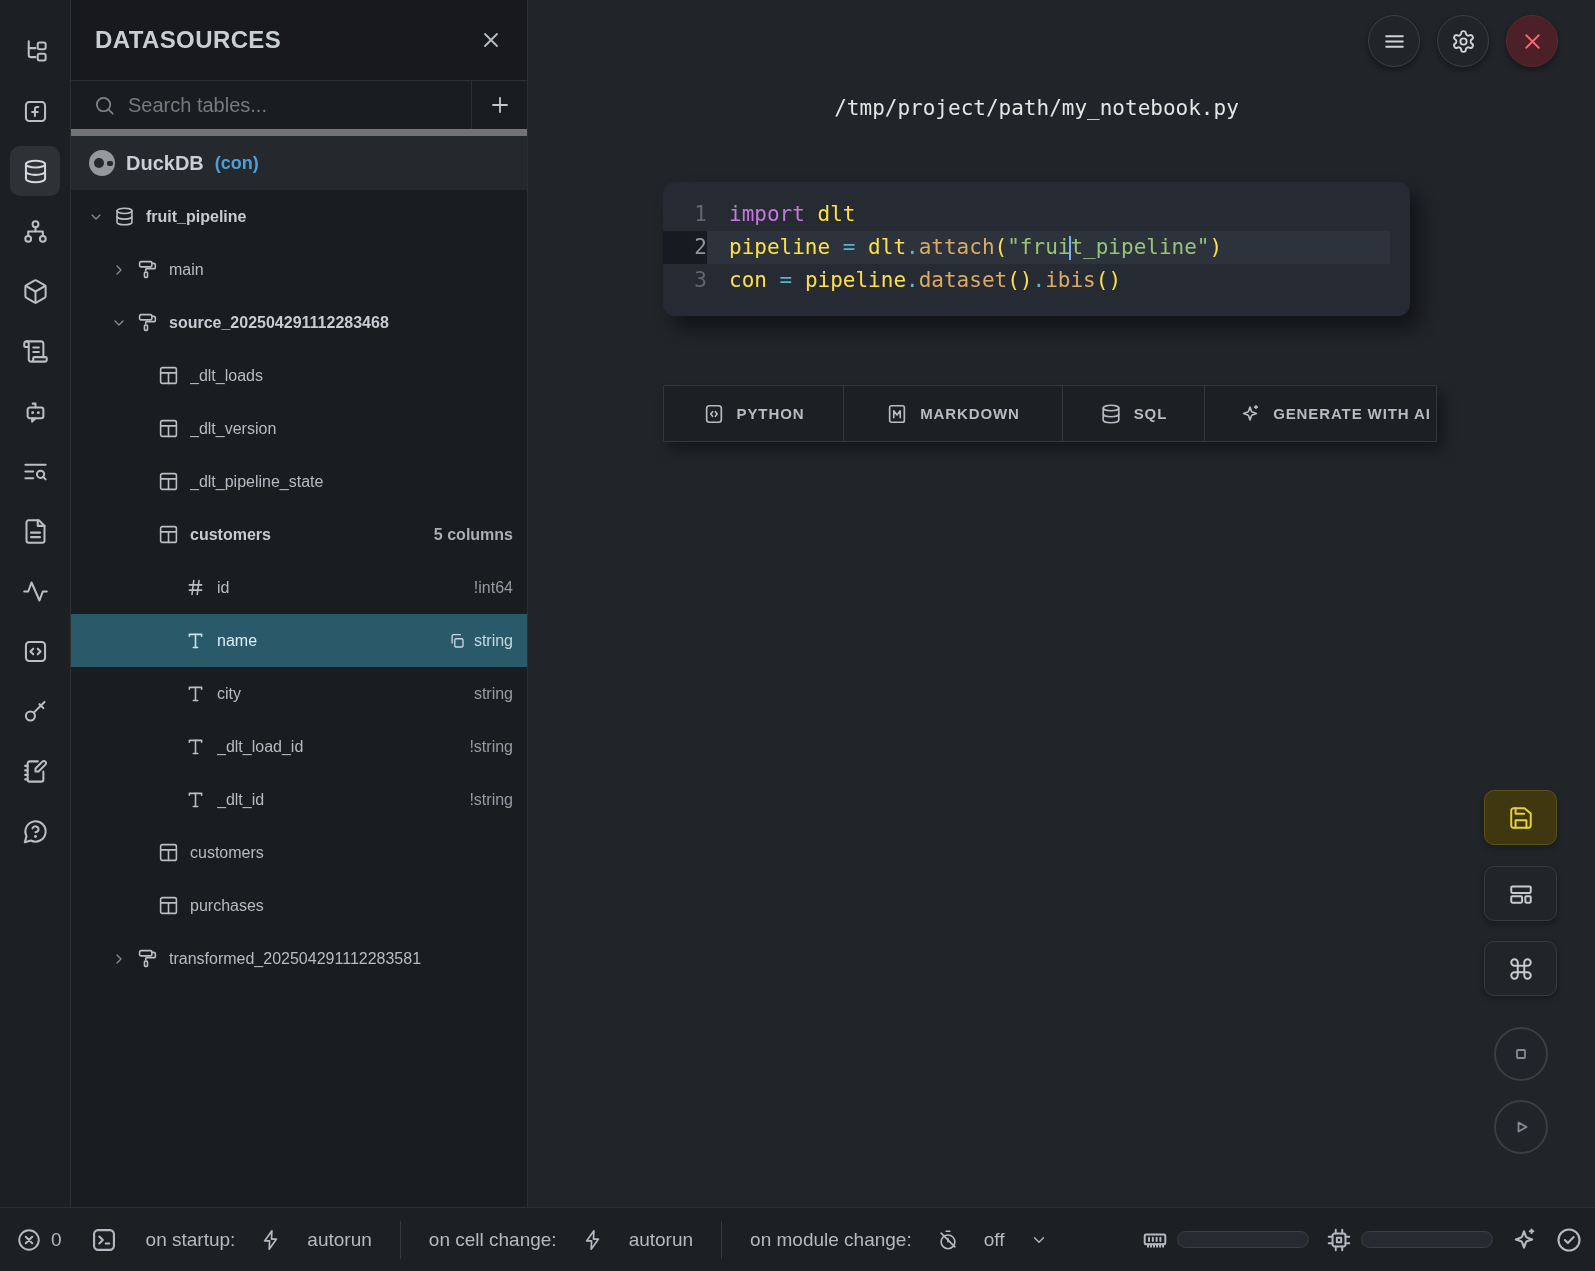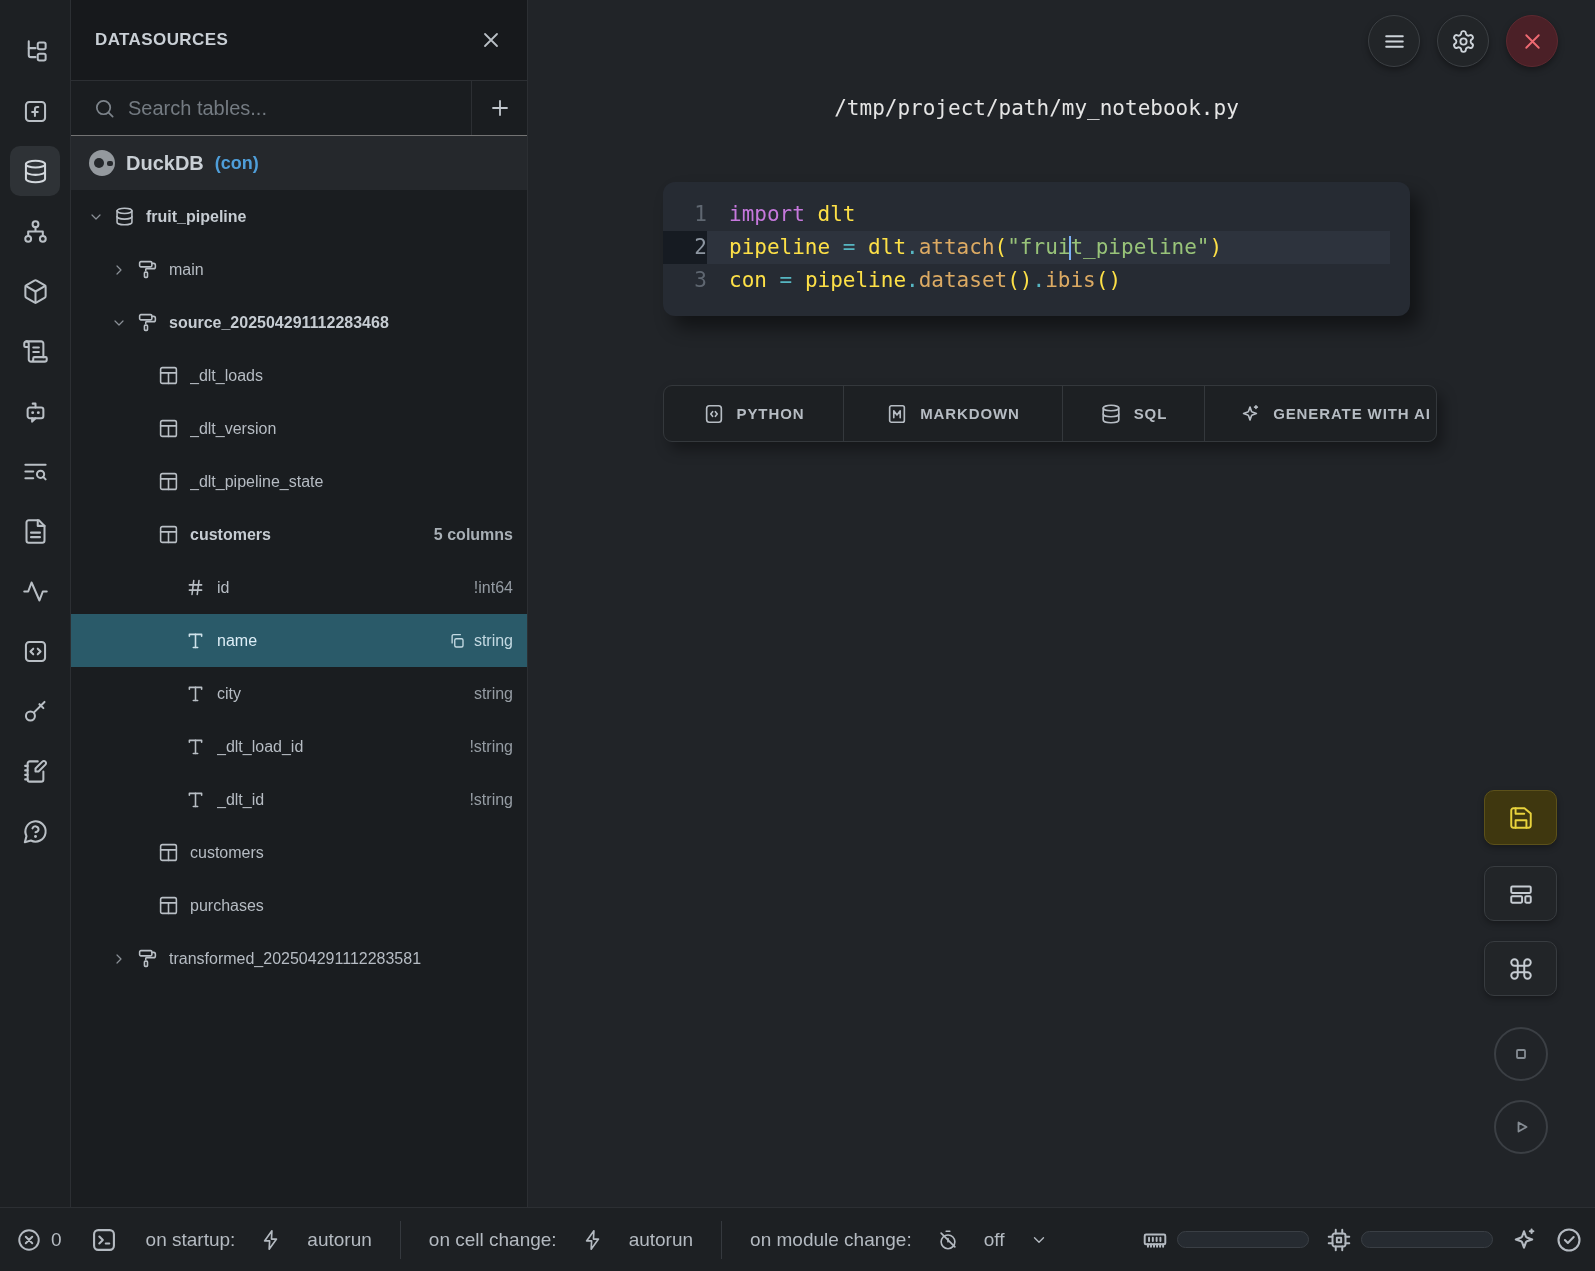--- a/index.html
+++ b/index.html
@@ -16,25 +16,25 @@
   .rail-btn { width:50px; height:50px; border:none; background:transparent; color:#b9bfc5;
               display:flex; align-items:center; justify-content:center; border-radius:10px; cursor:pointer; }
   .rail-btn.active { background:#2e3236; color:#d3d8dd; }
   .rail-btn svg { width:27px; height:27px; }
 
   
   .panel { position:absolute; left:71px; top:0; width:457px; bottom:64px; background:#1a1d20;
            border-right:1px solid #2c2f33; overflow:hidden; }
   .panel-header { height:81px; background:#17191c; border-bottom:1px solid #2c2f33;
                   display:flex; align-items:center; padding:0 24px; }
-  .panel-title { font-size:17px; font-weight:bold; letter-spacing:.4px; color:#c9cfd5; }
+  .panel-title { font-size:24px; font-weight:bold; letter-spacing:.4px; color:#c9cfd5; }
   .panel-close { margin-left:auto; background:none; border:none; color:#b9bfc5; cursor:pointer; }
   .panel-close svg { width:24px; height:24px; }
 
-  .search-row { height:55px; border-bottom:1px solid #737373; display:flex; align-items:center; }
+  .search-row { height:55px; border-bottom:7px solid #737373; display:flex; align-items:center; }
   .search-icon { color:#7d848b; margin:0 12px 0 22px; }
   .search-icon svg { width:23px; height:23px; }
   .search-input { flex:1; background:transparent; border:none; outline:none; color:#c9cfd5;
                   font-size:20px; font-family:"Liberation Sans", sans-serif; min-width:0; }
   .search-input::placeholder { color:#747b82; }
   .add-btn { width:56px; height:100%; border:none; border-left:1px solid #2c2f33; background:transparent;
              color:#c2c8ce; display:flex; align-items:center; justify-content:center; cursor:pointer; }
   .add-btn svg { width:24px; height:24px; }
 
   .conn-row { height:54px; background:#25282c; display:flex; align-items:center; padding:0 18px; gap:11px; }
@@ -84,21 +84,21 @@
   .cline { display:flex; height:33px; line-height:33px; white-space:pre; }
   .gutter { width:44px; text-align:right; color:#5f6771; flex:0 0 auto; }
   .ccode { padding-left:22px; flex:1; margin-right:20px; }
   .cline.active .gutter { background:#161b22; color:#8d96a1; }
   .cline.active .ccode { background:#2d333d; }
   .tk-kw { color:#c678dd; } .tk-def { color:#fde047; } .tk-op { color:#56b6c2; }
   .tk-fn { color:#dcaa63; } .tk-str { color:#98c379; }
   .cursor { display:inline-block; width:2px; height:24px; background:#7ab0f5; vertical-align:middle; margin:0 -1px; }
 
   .add-row { position:absolute; left:135px; top:385px; width:774px; height:57px; background:#1d2023;
-             border:1px solid #34383c; border-radius:9px; display:flex; overflow:hidden;
+             border:1px solid #34383c; border-radius:1px; display:flex; overflow:hidden;
              box-shadow:6px 8px 14px rgba(0,0,0,.35); }
   .cell-btn { border:none; background:transparent; color:#b6bcc3; font-family:"Liberation Sans", sans-serif;
               font-size:15px; font-weight:bold; letter-spacing:.9px; display:flex; align-items:center;
               justify-content:center; gap:12px; cursor:pointer; white-space:nowrap; border-right:1px solid #34383c; }
   .cell-btn svg { width:22px; height:22px; flex:0 0 auto; }
   .cell-btn:last-child { border-right:none; }
   .w-python { flex:0 0 180px; } .w-md { flex:0 0 219px; } .w-sql { flex:0 0 142px; } .w-gen { flex:0 0 260px; }
 
   .float-actions { position:absolute; right:38px; top:790px; width:73px; display:flex; flex-direction:column;
                    align-items:center; }

